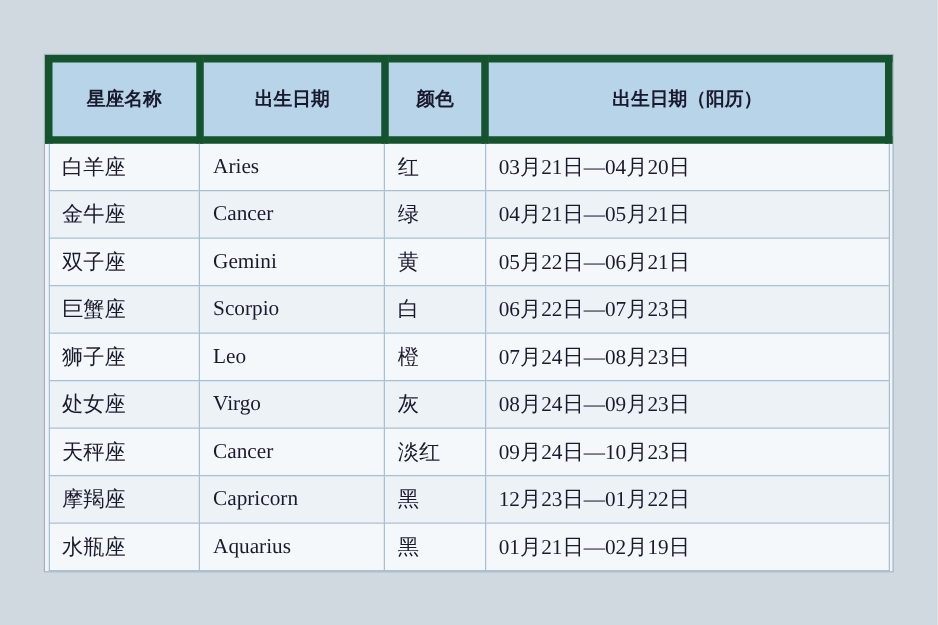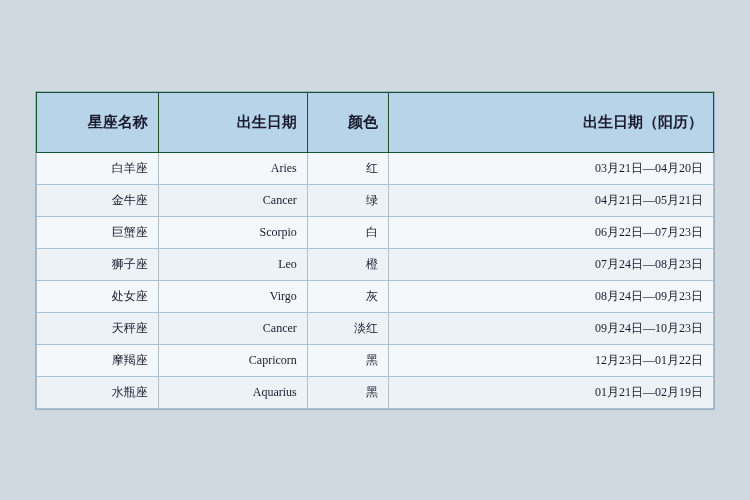--- a/index.html
+++ b/index.html
@@ -24,33 +24,33 @@
       width: 680px;
     }
 
     table {
       width: 100%;
       border-collapse: collapse;
     }
 
     thead tr th {
       background-color: #b8d4e8;
-      border: 1px solid #14532d;
+      border: 6px solid #14532d;
       padding: 20px 10px;
-      text-align: right;
+      text-align: center;
       font-size: 15px;
       font-weight: bold;
       color: #1a1a2e;
     }
 
     tbody tr td {
       border: 1px solid #a8c0d4;
       padding: 7px 10px;
-      text-align: right;
-      font-size: 12px;
+      text-align: left;
+      font-size: 17px;
       color: #1a1a2e;
       background-color: #f5f8fa;
     }
 
     tbody tr:nth-child(even) td {
       background-color: #edf2f7;
     }
 
     .col-chinese { width: 18%; }
     .col-english { width: 22%; }
@@ -75,20 +75,26 @@
           <td>白羊座</td>
           <td>Aries</td>
           <td>红</td>
           <td>03月21日—04月20日</td>
         </tr>
         <tr>
           <td>金牛座</td>
           <td>Cancer</td>
           <td>绿</td>
           <td>04月21日—05月21日</td>
+        </tr>
+        <tr>
+          <td>双子座</td>
+          <td>Gemini</td>
+          <td>黄</td>
+          <td>05月22日—06月21日</td>
         </tr>
         <tr>
           <td>巨蟹座</td>
           <td>Scorpio</td>
           <td>白</td>
           <td>06月22日—07月23日</td>
         </tr>
         <tr>
           <td>狮子座</td>
           <td>Leo</td>

